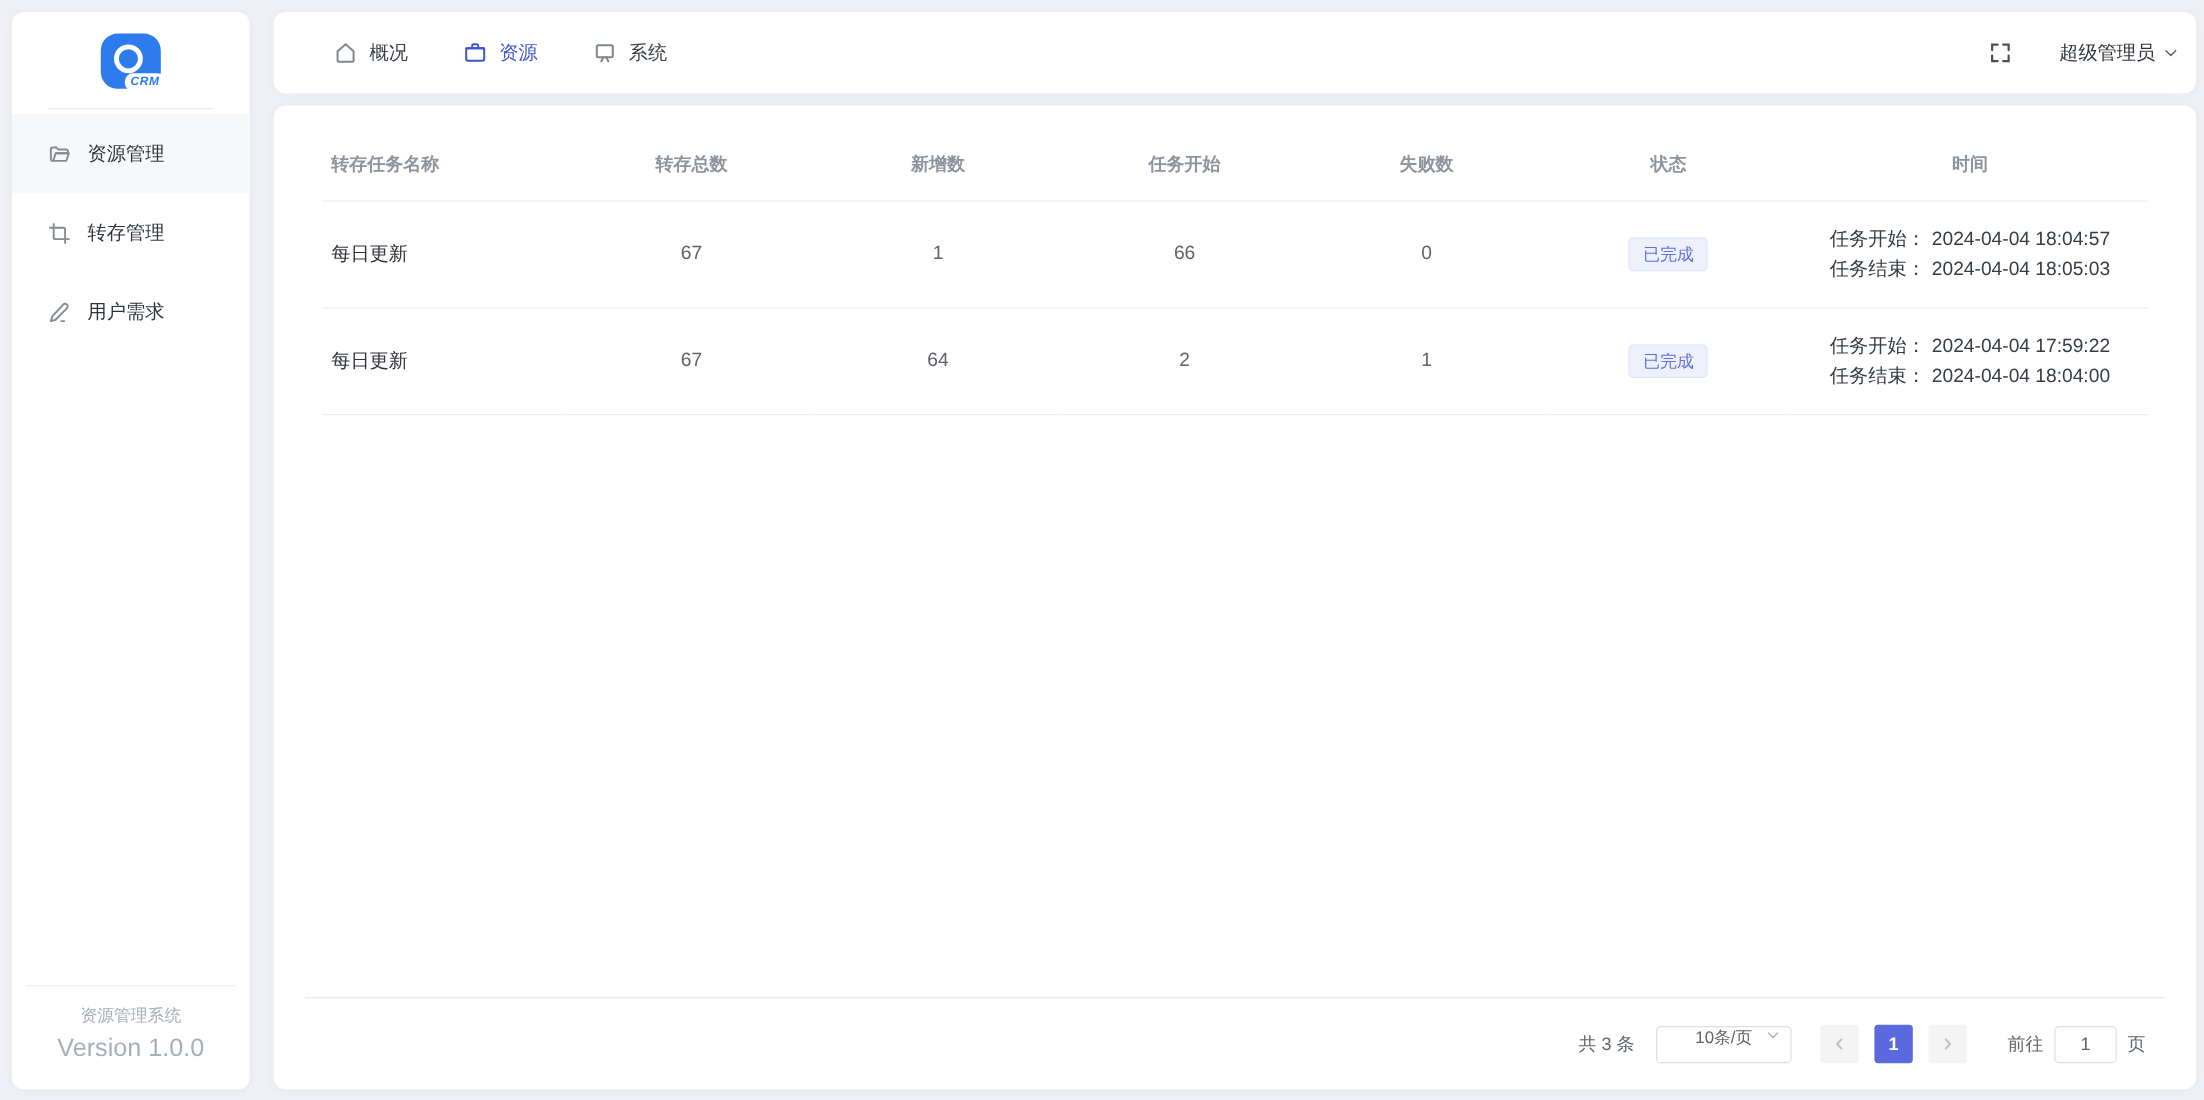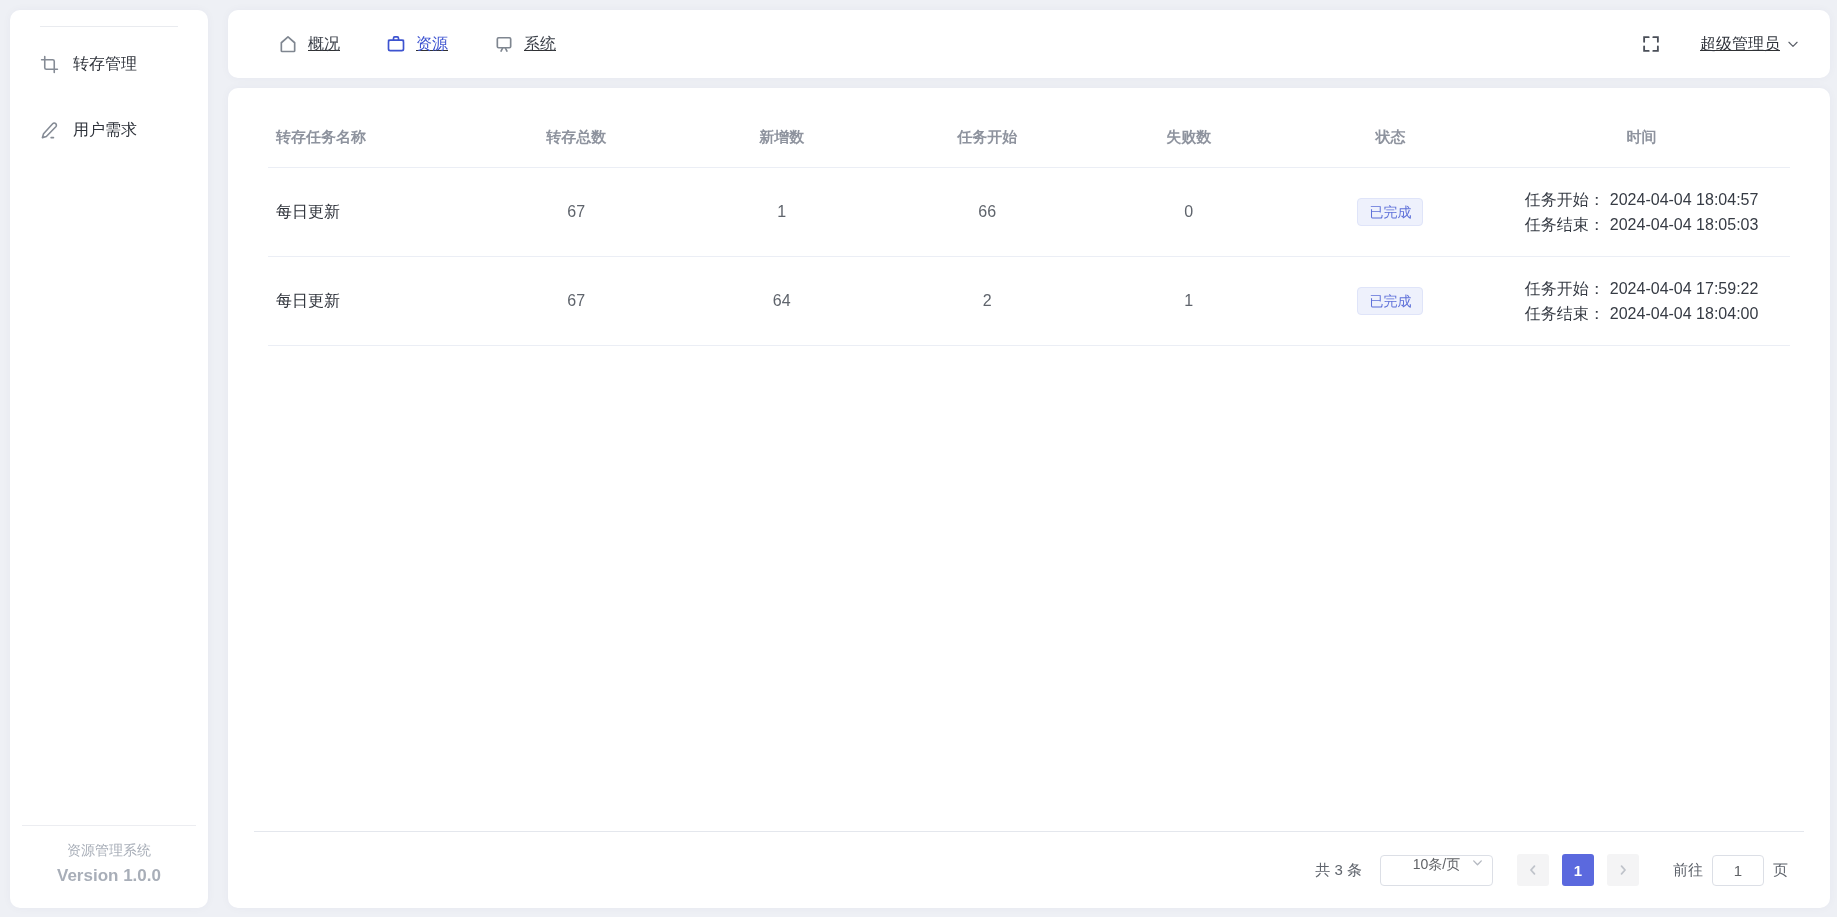--- a/index.html
+++ b/index.html
@@ -26,26 +26,26 @@
   .side-item { position:relative; height:66px; display:flex; align-items:center; gap:14px; padding-left:30px; font-size:16px; color:#2f333b; cursor:pointer; }
   .side-item svg { width:19px; height:19px; color:#858b95; flex:none; }
   .side-item.hovered { background:#f7f8fa; }
   .side-item.active { background:var(--active-item-bg,#e9edfa); color:var(--accent,#3d53d0); }
   .side-item.active svg { color:var(--accent,#3d53d0); }
   .side-item.active::after { content:""; position:absolute; right:0; top:0; bottom:0; width:5px; background:var(--active-bar,#3444bd); }
   .side-footer { margin-top:auto; }
   .side-footer .divider { height:1px; background:#ecedf1; margin:0 12px; }
   .side-footer .text { text-align:center; padding:16px 0 22px; color:var(--muted-text,#a8aeb8); }
   .side-footer .line1 { font-size:14px; margin-bottom:6px; }
-  .side-footer .line2 { font-size:17px;font-weight:bold; }
+  .side-footer .line2 { font-size:21px; }
 
   
   .main-col { flex:1; display:flex; flex-direction:column; min-width:0; }
 
-  .topbar { height:68px; flex:none; display:flex; align-items:center; padding:0 30px 0 50px; margin-bottom:10px;text-decoration:underline; }
+  .topbar { height:68px; flex:none; display:flex; align-items:center; padding:0 14px 0 50px; margin-bottom:10px; }
   .top-tabs { display:flex; align-items:center; gap:46px; }
   .top-tab { display:flex; align-items:center; gap:10px; font-size:16px; color:#3a3f48; cursor:pointer; }
   .top-tab svg { width:20px; height:20px; color:#7f8690; }
   .top-tab.active { color:var(--accent,#3d53d0); }
   .top-tab.active svg { color:var(--accent,#3d53d0); }
   .top-right { margin-left:auto; display:flex; align-items:center; gap:38px; }
   .fullscreen-btn { width:22px; height:22px; color:#4a4f58; cursor:pointer; display:flex; }
   .fullscreen-btn svg { width:100%; height:100%; }
   .user-box { display:flex; align-items:center; gap:6px; cursor:pointer; }
   .user-name { font-size:16px; color:#2f333b; }
@@ -76,23 +76,36 @@
   .pager-btn { width:32px; height:32px; border-radius:3px; background:#f4f4f5; display:flex; align-items:center; justify-content:center; cursor:pointer; border:none; }
   .pager-btn svg { width:14px; height:14px; color:#bfc3ca; }
   .page-number { width:32px; height:32px; border-radius:3px; background:var(--pager-active-bg,#5b69de); color:#fff; font-size:15px; font-weight:bold; display:flex; align-items:center; justify-content:center; cursor:pointer; }
   .goto-group { display:flex; align-items:center; margin-left:34px; gap:9px; }
   .goto-input { width:52px; height:31px; border:1px solid #dcdfe6; border-radius:4px; text-align:center; font-size:15px; color:#606266; font-family:inherit; outline:none; }
 </style>
 </head>
 <body>
 
 <aside class="sidebar card">
+  <div class="logo-area">
+    <div class="logo">
+      <div class="logo-lens"></div>
+      <div class="logo-pill">CRM</div>
+    </div>
+  </div>
   <div class="logo-divider"></div>
 
   <nav class="side-nav">
+    <div class="side-item hovered">
+      <svg viewBox="0 0 24 24" fill="none" stroke="currentColor" stroke-width="2" stroke-linejoin="round">
+          <path d="M3 7a2 2 0 0 1 2-2h4l2 2h8a2 2 0 0 1 2 2v2H8l-2.5 8H5a2 2 0 0 1-2-2z"></path>
+          <path d="M8 11h14l-2.8 8H5.6"></path>
+        </svg>
+      <span>资源管理</span>
+    </div>
     <div class="side-item">
       <svg viewBox="0 0 24 24" fill="none" stroke="currentColor" stroke-width="2" stroke-linecap="round" stroke-linejoin="round">
           <path d="M6 2v14a2 2 0 0 0 2 2h14"></path>
           <path d="M2 6h14a2 2 0 0 1 2 2v14"></path>
         </svg>
       <span>转存管理</span>
     </div>
     <div class="side-item">
       <svg viewBox="0 0 24 24" fill="none" stroke="currentColor" stroke-width="2" stroke-linecap="round" stroke-linejoin="round">
           <path d="M16 3.5a2.6 2.6 0 1 1 4 3.7L8 19.5 3 21l1.5-5z"></path>

